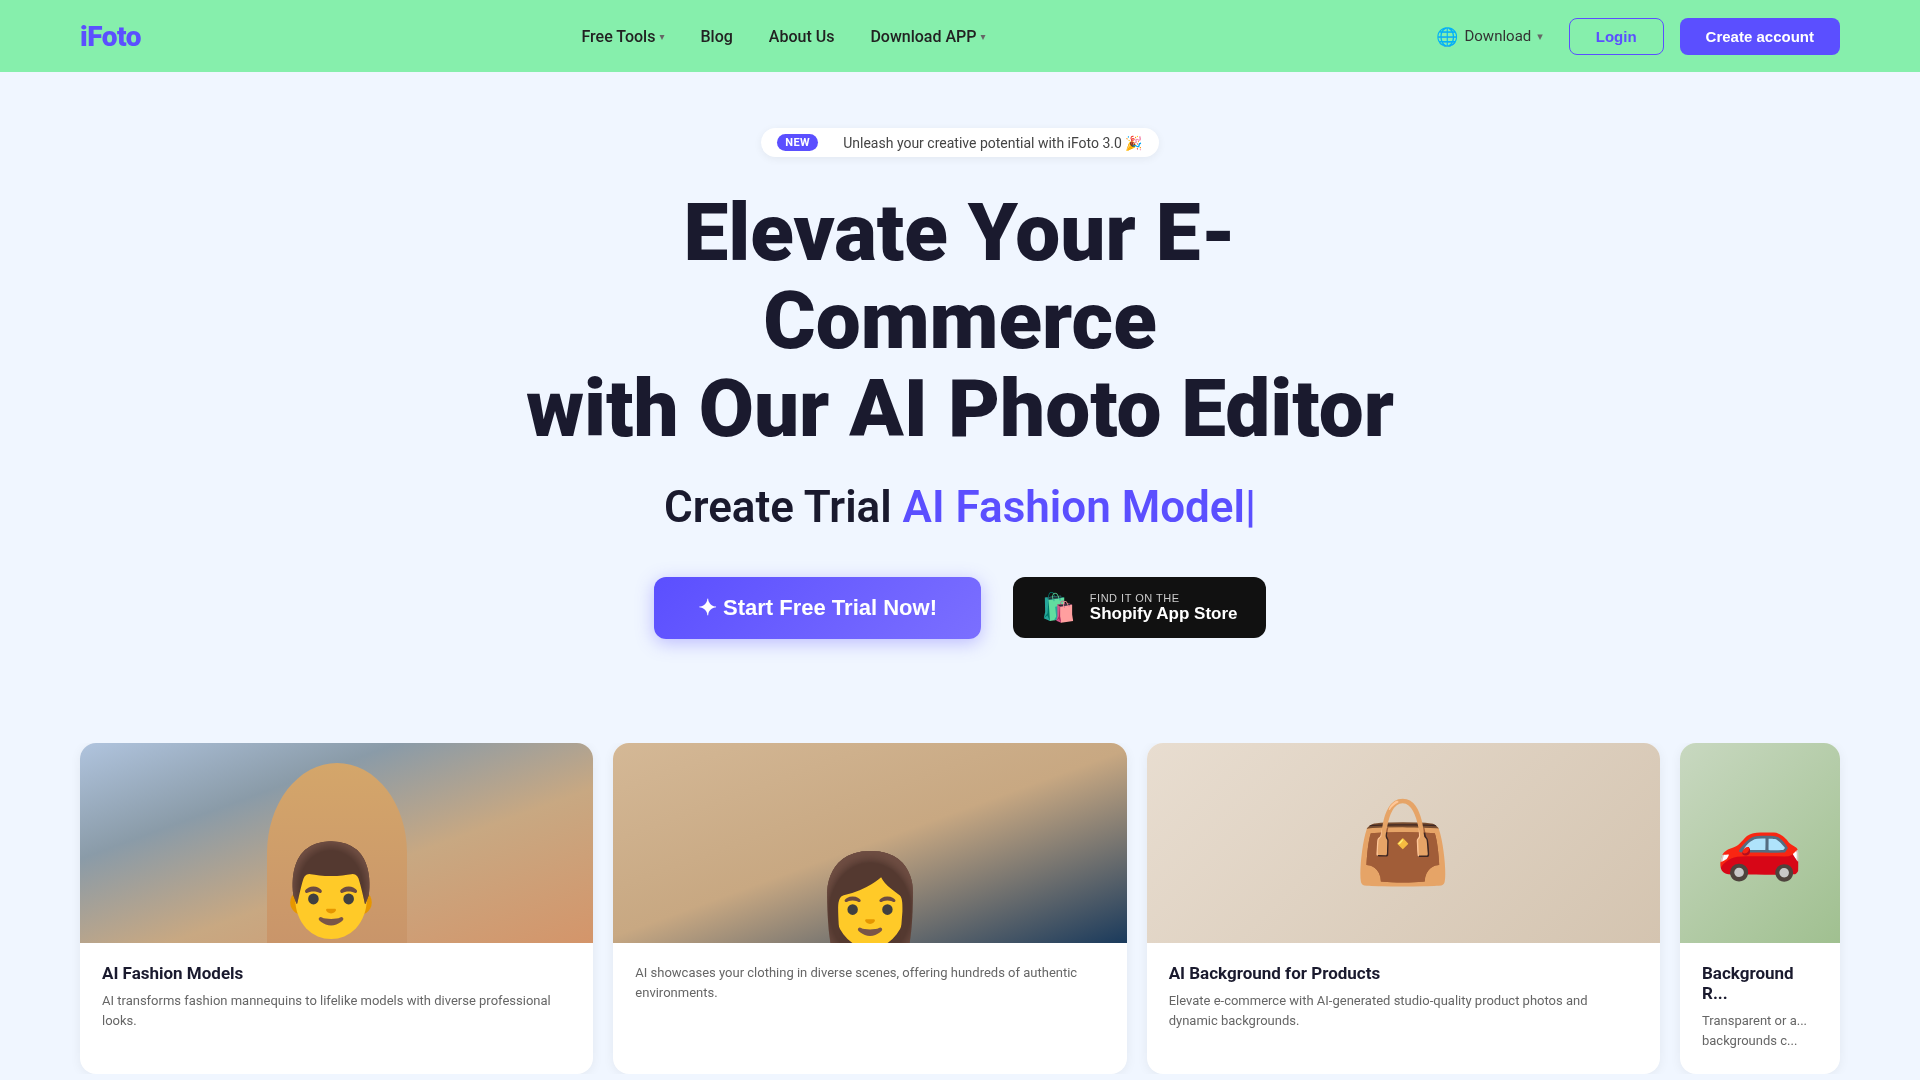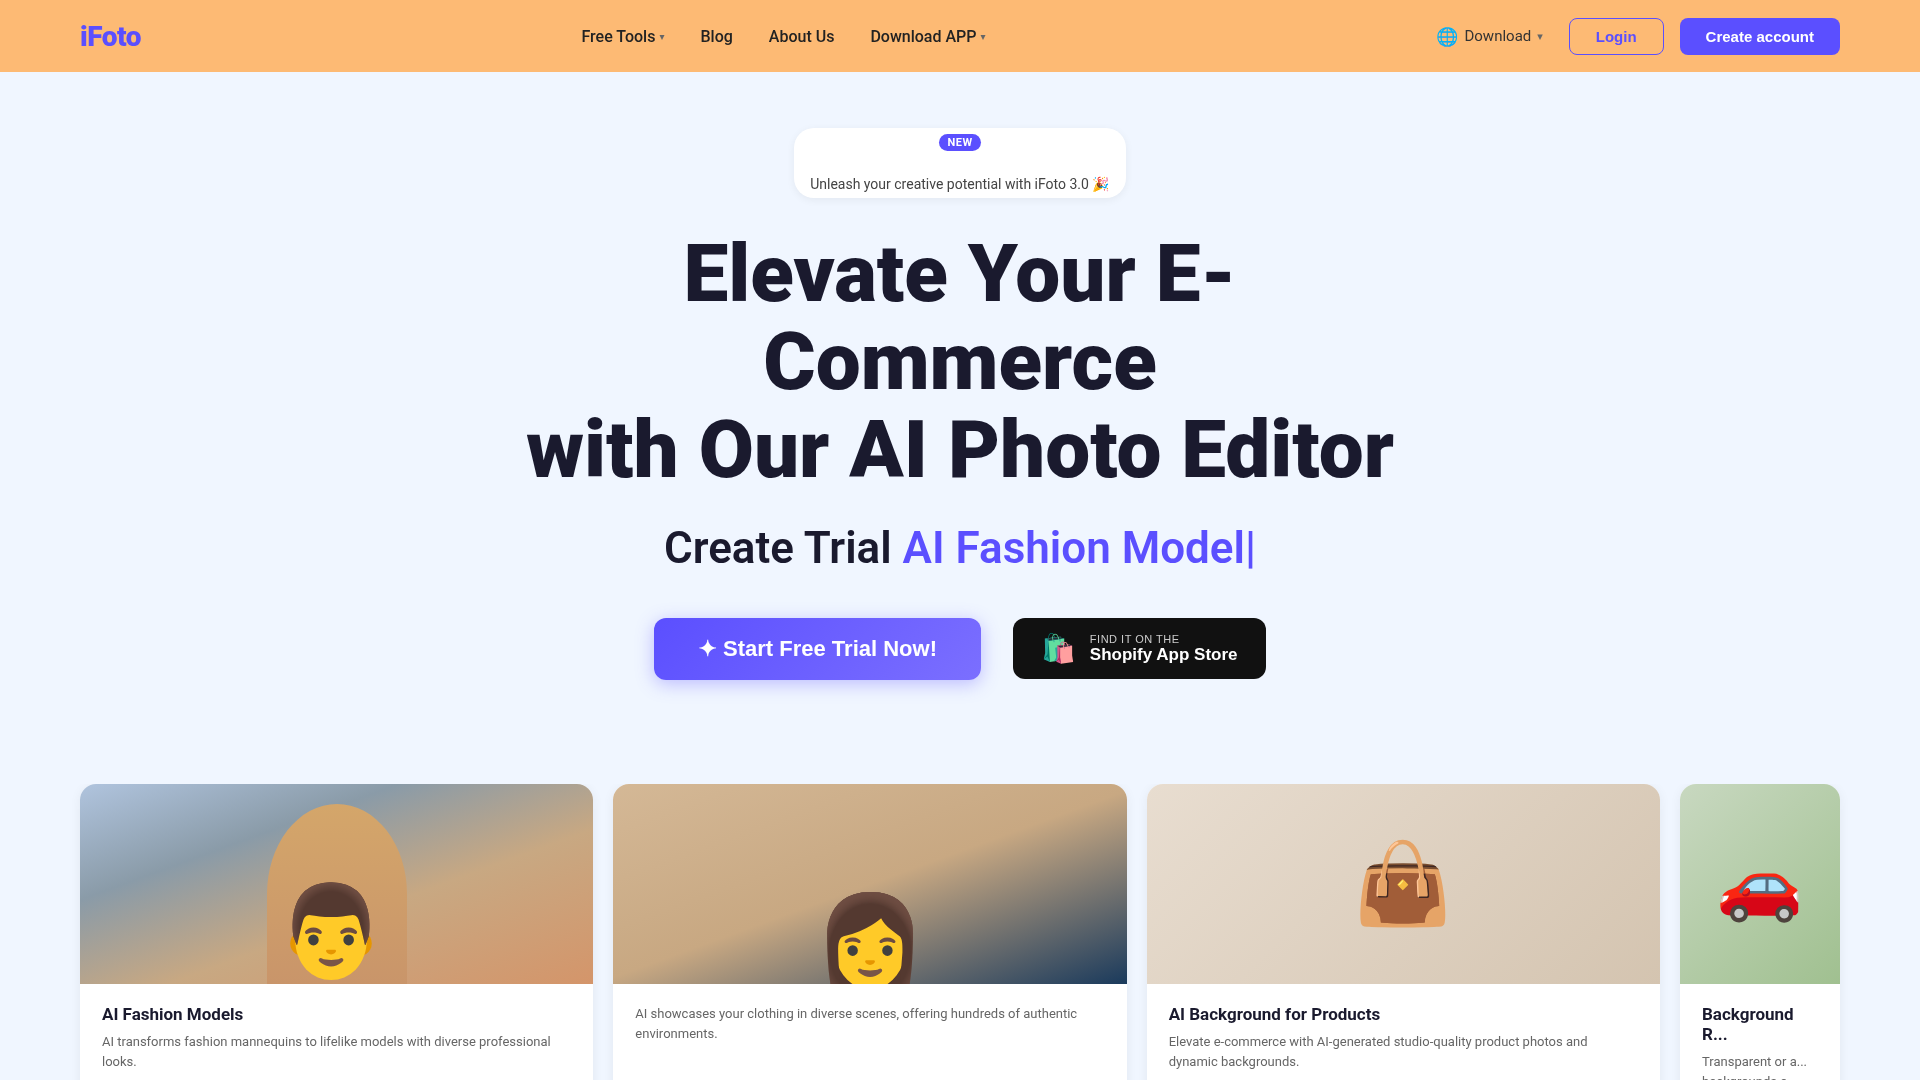--- a/index.html
+++ b/index.html
@@ -10,21 +10,21 @@
       color: #1a1a2e;
     }
 
     
     nav {
       display: flex;
       align-items: center;
       justify-content: space-between;
       padding: 0 80px;
       height: 72px;
-      background: #fdba74;
+      background: #86efac;
       position: sticky;
       top: 0;
       z-index: 100;
     }
     .nav-links {
       display: flex;
       align-items: center;
       gap: 36px;
       list-style: none;
     }
@@ -91,21 +91,20 @@
     }
     .hero-badge {
       display: flex;
       align-items: center;
       gap: 25px;
       background: white;
       border-radius: 20px;
       padding: 6px 16px;
       margin-bottom: 32px;
       box-shadow: 0 2px 8px rgba(0,0,0,0.06);
-      flex-direction: column;
     }
     .hero-badge .badge-new {
       background: #5b4fff;
       color: white;
       font-size: 11px;
       font-weight: 700;
       padding: 2px 8px;
       border-radius: 10px;
       letter-spacing: 0.5px;
     }

